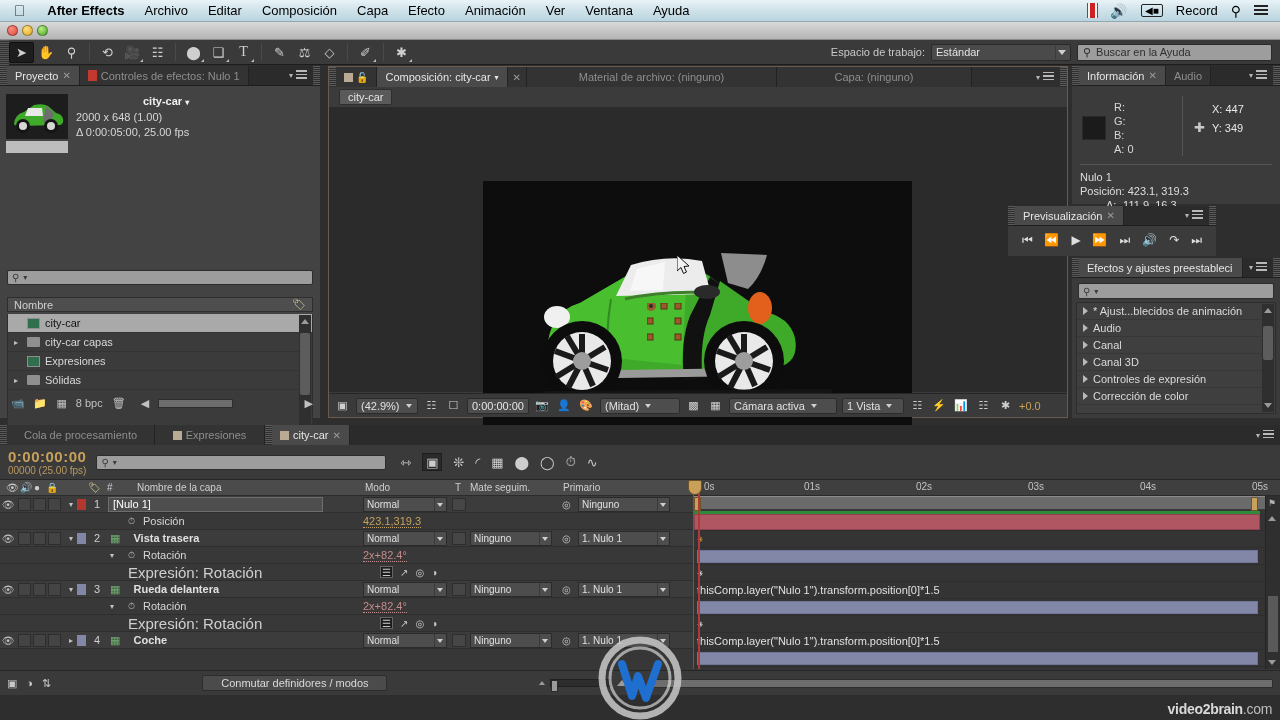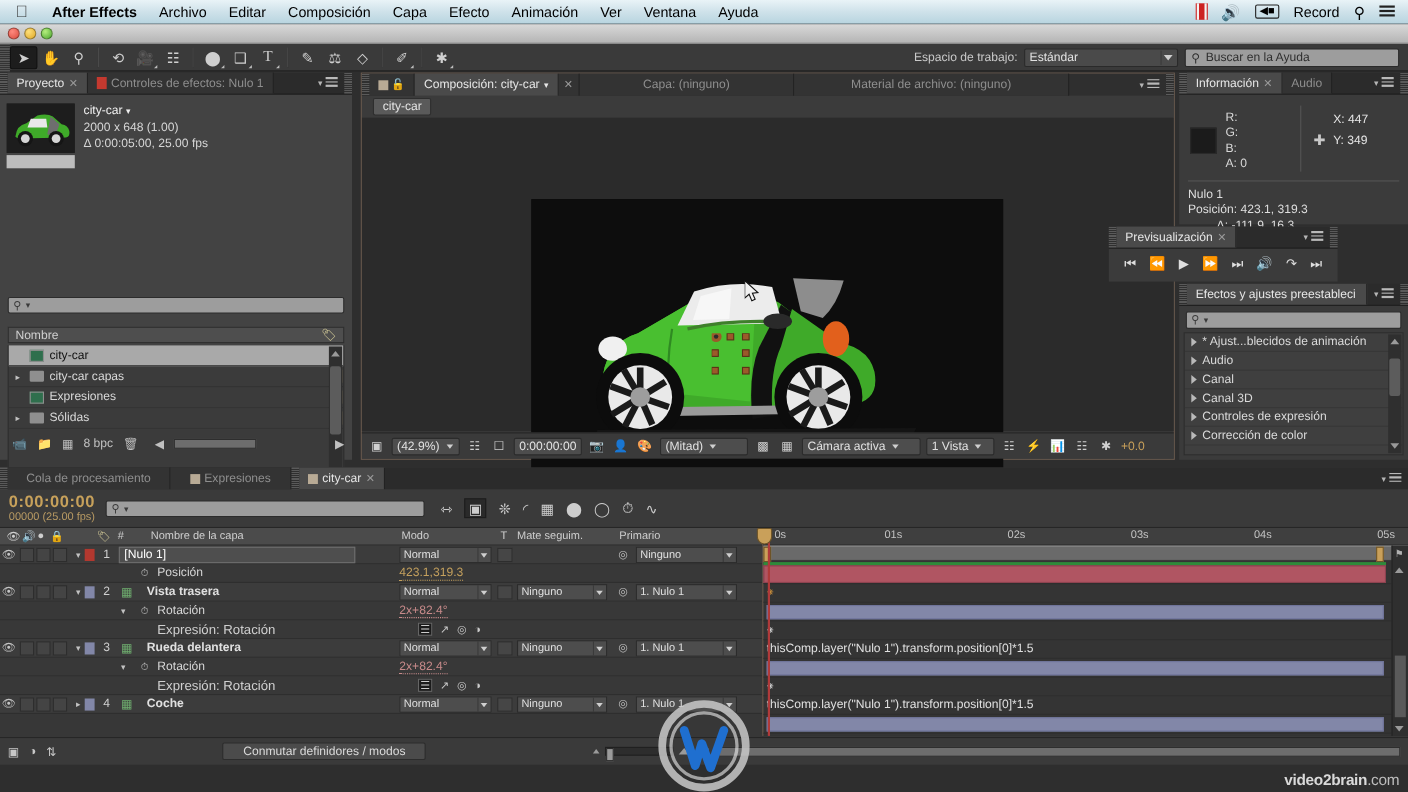--- a/index.html
+++ b/index.html
@@ -93,21 +93,21 @@
   }
   .hamb{display:inline-block;width:11px;}
   .hamb i{display:block;height:1.5px;background:#b9b9b9;margin-bottom:2px;}
 
   
   #projectPanel{ left:0; top:66px; width:320px; height:352px; background:#434343; }
   .proj-info{ display:flex; padding:8px 6px 4px 6px; gap:8px;}
   .thumb{ width:62px; height:45px; background:#1d1d1d; position:relative; overflow:hidden;}
   .thumb-bar{ width:62px;height:12px;background:#bdbdbd;margin-top:2px;}
   .proj-meta{ font-size:11px; line-height:15px; color:#d6d6d6;}
-  .proj-meta .t{ font-weight:normal; color:#f0f0f0;}
+  .proj-meta .t{ font-weight:bold; color:#f0f0f0;text-align:right;}
   .proj-search{
     position:absolute; left:7px; top:204px; width:306px;height:15px;background:#9d9d9d;
     border:1px solid #2c2c2c;border-radius:2px;display:flex;align-items:center;gap:4px;padding:0 4px;color:#3a3a3a;font-size:10px;
   }
   .proj-list-head{
     position:absolute; left:7px; top:231px; width:306px;height:15px;background:#4e4e4e;border:1px solid #2e2e2e;
     display:flex;align-items:center;padding:0 6px;font-size:11px;color:#cfcfcf;
   }
   .proj-list{ position:absolute; left:7px; top:248px; width:306px; height:128px; background:#3b3b3b; border:1px solid #2e2e2e; border-top:none;}
   .prow{ height:19px; display:flex; align-items:center; gap:5px; padding-left:6px; font-size:11px; color:#d8d8d8; border-bottom:1px solid #343434; position:relative;}
@@ -192,21 +192,21 @@
   .tbox{ position:absolute; left:452px; width:14px;height:13px;background:#464646;border:1px solid #2d2d2d;}
   .mattesel{ position:absolute; left:470px; width:82px;height:15px;background:#4d4d4d;border:1px solid #2b2b2b;display:flex;align-items:center;padding:0 3px;font-size:10px;color:#e0e0e0;}
   .prico{ position:absolute; left:562px; color:#c4c4c4; font-size:10px;}
   .parsel{ position:absolute; left:578px; width:92px;height:15px;background:#4d4d4d;border:1px solid #2b2b2b;display:flex;align-items:center;padding:0 3px;font-size:10px;color:#e0e0e0;}
   .propname{ position:absolute; left:143px; color:#d6d6d6; font-size:11px;}
   .stopw{ position:absolute; left:128px; color:#b9b9b9; font-size:9px;}
   .twist2{ position:absolute; left:110px; color:#c2c2c2; font-size:8px;}
   .propval{ position:absolute; left:363px; font-size:11px;}
   .propval.pos{ color:#c4a05d; border-bottom:1px dotted #c4a05d;}
   .propval.rot{ color:#c78a8a; border-bottom:1px dotted #c78a8a;}
-  .exprname{ position:absolute; left:143px; color:#cfcfcf; font-size:12px;}
+  .exprname{ position:absolute; left:128px; color:#cfcfcf; font-size:15px;}
   .exprtools{ position:absolute; left:380px; display:flex; gap:7px; align-items:center; color:#cbcbcb; font-size:10px;}
   .exprtools .en{ width:13px;height:12px;background:#1b1b1b;border:1px solid #666;display:flex;align-items:center;justify-content:center;}
 
   
   .tgraph{ position:absolute; left:693px; top:55px; right:0; bottom:26px; background:#343434; border-left:1px solid #6b5a4e;}
   .ruler{ height:16px; position:relative; background:#3f3f3f; border-bottom:1px solid #2a2a2a; color:#c3c3c3; font-size:10px;}
   .ruler .tk{ position:absolute; top:1px;}
   .workbar{ position:absolute; left:0; right:0; top:16px; height:14px; background:#6a6a6a; border-top:1px solid #8b8b8b; border-bottom:1px solid #3a3a3a;}
   .wb-end{ position:absolute; top:0; width:7px; height:14px; background:#c9a05a; border:1px solid #6d5327;}
   .greenline{ position:absolute; left:0; right:20px; top:31px; height:3px; background:#2f8a3a;}
@@ -417,25 +417,25 @@
         <span class="dotg"></span>
         <span style="font-size:10px;">🔓</span>
       </div>
       <div class="ptab active">
         <span>Composición: city-car</span>
         <span style="font-size:8px">▾</span>
       </div>
       <div class="ptab" style="padding:0 5px;">
           <span class="x">✕</span>
         </div>
+      <div class="ptab" style="width:250px;justify-content:center;">
+        <span>Material de archivo: (ninguno)</span>
+      </div>
       <div class="ptab" style="width:195px;justify-content:center;">
         <span>Capa: (ninguno)</span>
-      </div>
-      <div class="ptab" style="width:250px;justify-content:center;">
-        <span>Material de archivo: (ninguno)</span>
       </div>
       <div class="panel-menu">
         <span style="font-size:8px;">▾</span>
         <span class="hamb">
             <i></i>
             <i></i>
             <i></i>
           </span>
       </div>
       <div class="tabgrip"></div>

